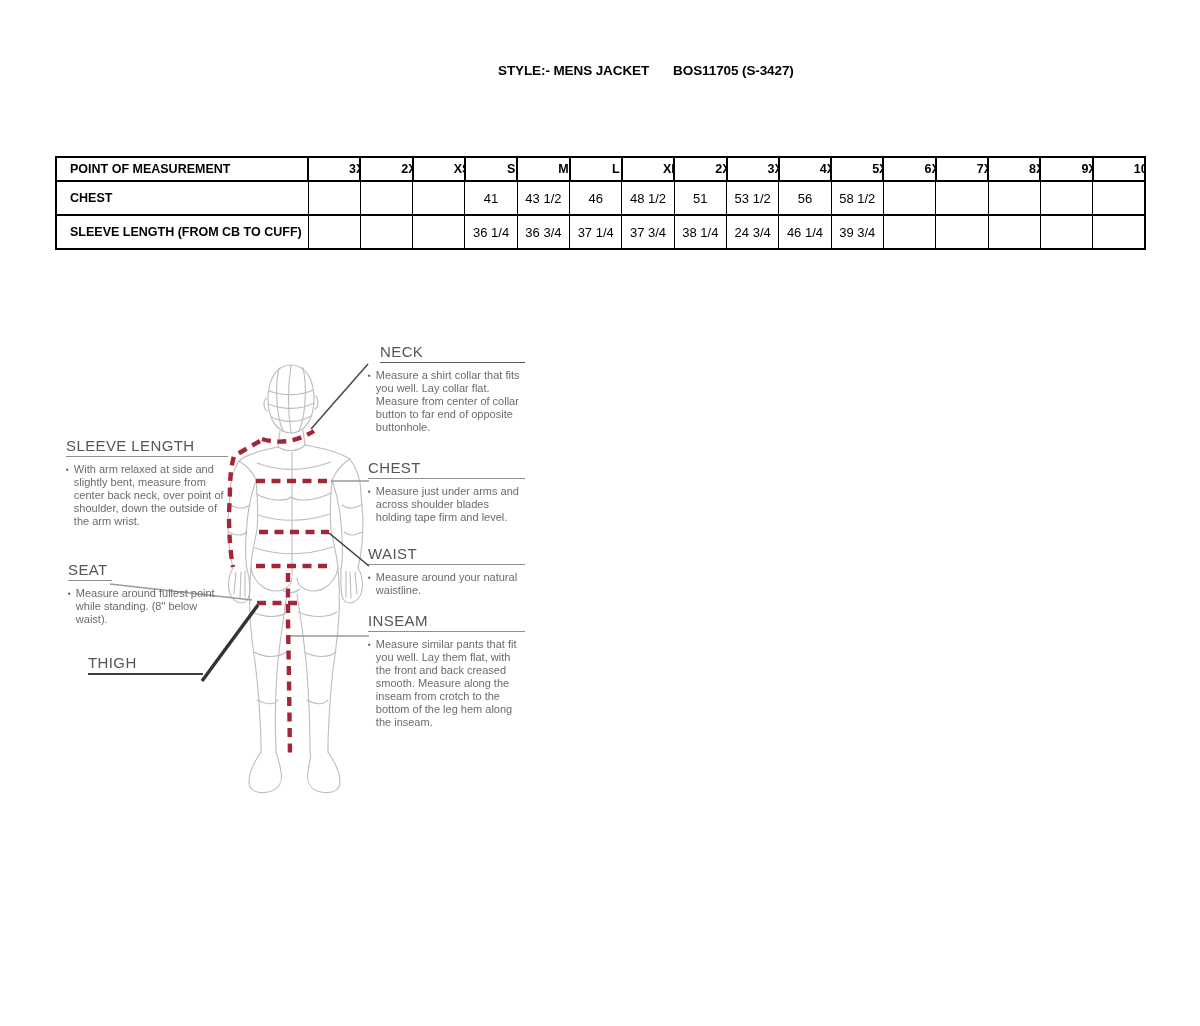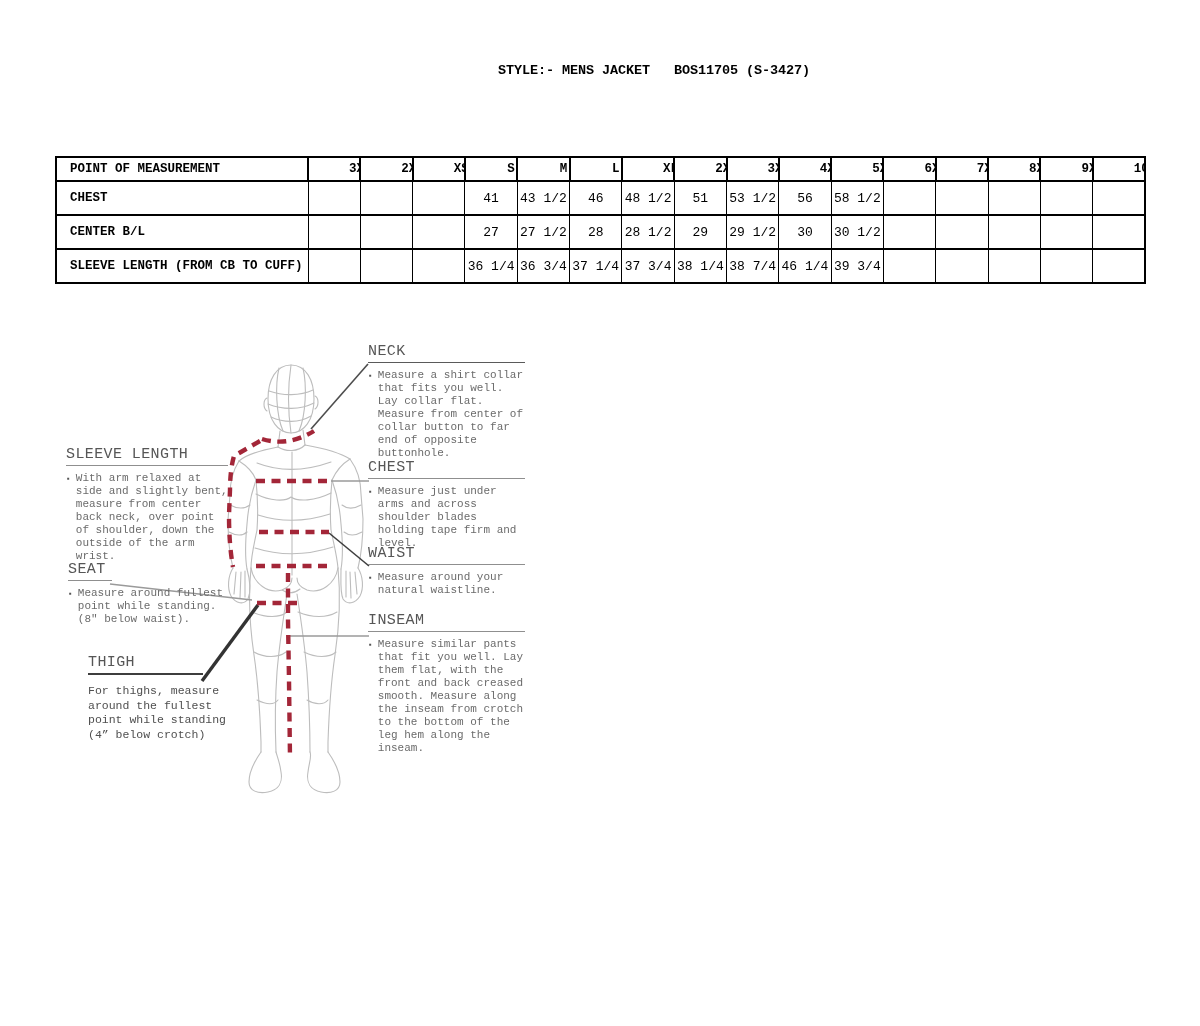--- a/index.html
+++ b/index.html
@@ -1,17 +1,17 @@
 <!DOCTYPE html>
 <html><head>
 <meta charset="utf-8">
 <style>
   html,body{margin:0;padding:0;background:#ffffff;}
   #page{position:relative;width:1200px;height:1026px;background:#ffffff;overflow:hidden;
-        font-family:Liberation Mono, monospace;color:#000;}
+        font-family:Liberation Sans, sans-serif;color:#000;}
 
   
   #title{position:absolute;top:63px;left:498px;font-size:13.5px;font-weight:bold;letter-spacing:-0.1px;white-space:nowrap;}
   #title .code{margin-left:24px;}
 
   
   #size-table{position:absolute;top:156px;left:55px;width:1091px;border-collapse:collapse;table-layout:fixed;
               font-size:13px;}
   #size-table th,#size-table td{border:2px solid #000;text-align:center;padding:0;overflow:hidden;white-space:nowrap;}
   #size-table th{border-width:2.5px;height:22px;font-weight:bold;font-size:12.5px;padding-left:40px;}
@@ -20,33 +20,33 @@
   #size-table td.rowlabel{border-left-width:2.5px;font-size:12.5px;}
   #size-table{border:2.5px solid #000;}
 
   
   #note{position:absolute;top:304px;left:57px;font-size:13.2px;font-weight:bold;letter-spacing:-0.1px;white-space:nowrap;}
 
   
   .g-label{position:absolute;}
   .g-head{font-size:15px;color:#565656;letter-spacing:0.4px;padding-bottom:3px;line-height:15px;}
   .u-gray{border-bottom:1.5px solid #8f8f8f;}
-  .u-dark{border-bottom:1.5px solid #5a5a5a;}
+  .u-dark{border-bottom:1.5px solid #5a5a5a;margin-left:12px;}
   .u-thick{border-bottom:2.5px solid #3d3d3d;}
   .g-desc{display:flex;margin-top:6px;font-size:11px;line-height:1.18;color:#6b6b6b;}
   .g-desc .bullet{flex:0 0 auto;font-size:8px;line-height:13px;margin-right:5px;color:#555;}
   .g-desc .txt{flex:1 1 auto;}
   #thigh-desc{position:absolute;font-size:11.5px;line-height:1.27;color:#4f4f4f;}
 
   
   #lbl-neck   {left:368px;top:344px;width:157px;}
   #lbl-chest  {left:368px;top:460px;width:157px;}
   #lbl-waist  {left:368px;top:546px;width:157px;}
   #lbl-inseam {left:368px;top:613px;width:157px;}
-  #lbl-sleeve {left:66px; top:447px;width:162px;}
+  #lbl-sleeve {left:66px; top:438px;width:162px;}
   #lbl-seat   {left:68px; top:562px;width:160px;}
   #lbl-seat .g-head{width:44px;}
   #lbl-thigh  {left:88px; top:655px;width:115px;}
   #thigh-desc {left:88px; top:684px;width:152px;}
 
   #figure-svg{position:absolute;left:0;top:0;pointer-events:none;}
 </style>
 </head>
 <body>
 
@@ -92,49 +92,30 @@
           <td>53 1/2</td>
           <td>56</td>
           <td>58 1/2</td>
           <td></td>
           <td></td>
           <td></td>
           <td></td>
           <td></td>
         </tr>
         <tr>
-          <td class="rowlabel">CENTER B/L</td>
-          <td></td>
-          <td></td>
-          <td></td>
-          <td>27</td>
-          <td>27 1/2</td>
-          <td>28</td>
-          <td>28 1/2</td>
-          <td>29</td>
-          <td>29 1/2</td>
-          <td>30</td>
-          <td>30 1/2</td>
-          <td></td>
-          <td></td>
-          <td></td>
-          <td></td>
-          <td></td>
-        </tr>
-        <tr>
           <td class="rowlabel">SLEEVE LENGTH (FROM CB TO CUFF)</td>
           <td></td>
           <td></td>
           <td></td>
           <td>36 1/4</td>
           <td>36 3/4</td>
           <td>37 1/4</td>
           <td>37 3/4</td>
           <td>38 1/4</td>
-          <td>38 7/4</td>
+          <td>24 3/4</td>
           <td>46 1/4</td>
           <td>39 3/4</td>
           <td></td>
           <td></td>
           <td></td>
           <td></td>
           <td></td>
         </tr>
       </tbody>
     </table>
@@ -253,15 +234,14 @@
     <div class="g-head u-gray">SEAT</div>
     <div class="g-desc">
         <span class="bullet">▪</span>
         <span class="txt">Measure around fullest point while standing. (8" below waist).</span>
       </div>
   </div>
 
   <div class="g-label" id="lbl-thigh">
     <div class="g-head u-thick">THIGH</div>
   </div>
-  <div id="thigh-desc">For thighs, measure around the fullest point while standing (4” below crotch)</div>
 
 </div>
 
 </body></html>

